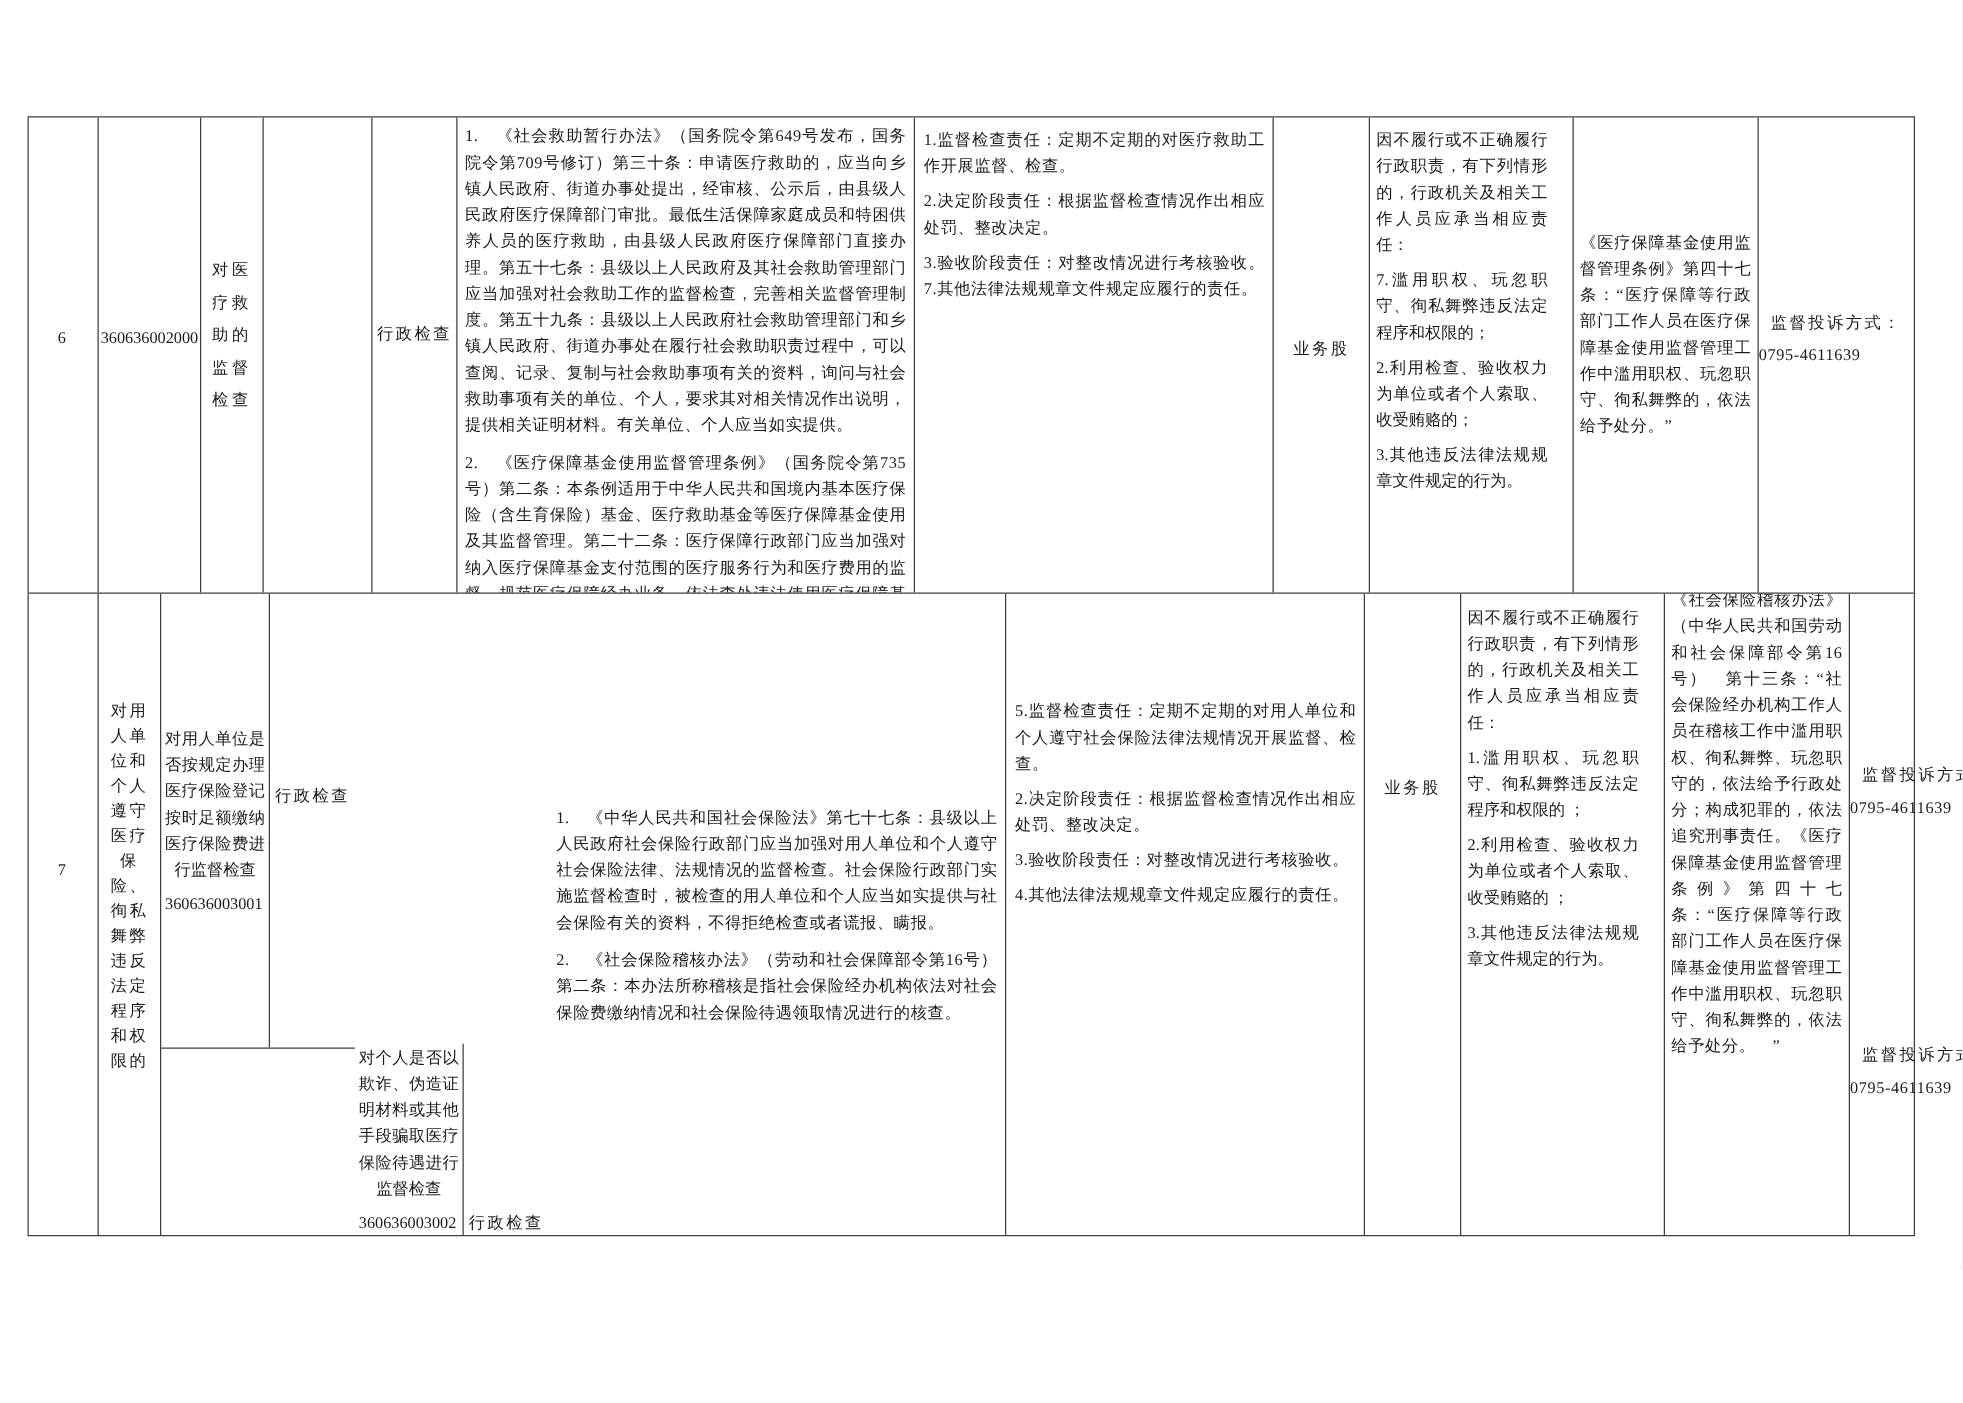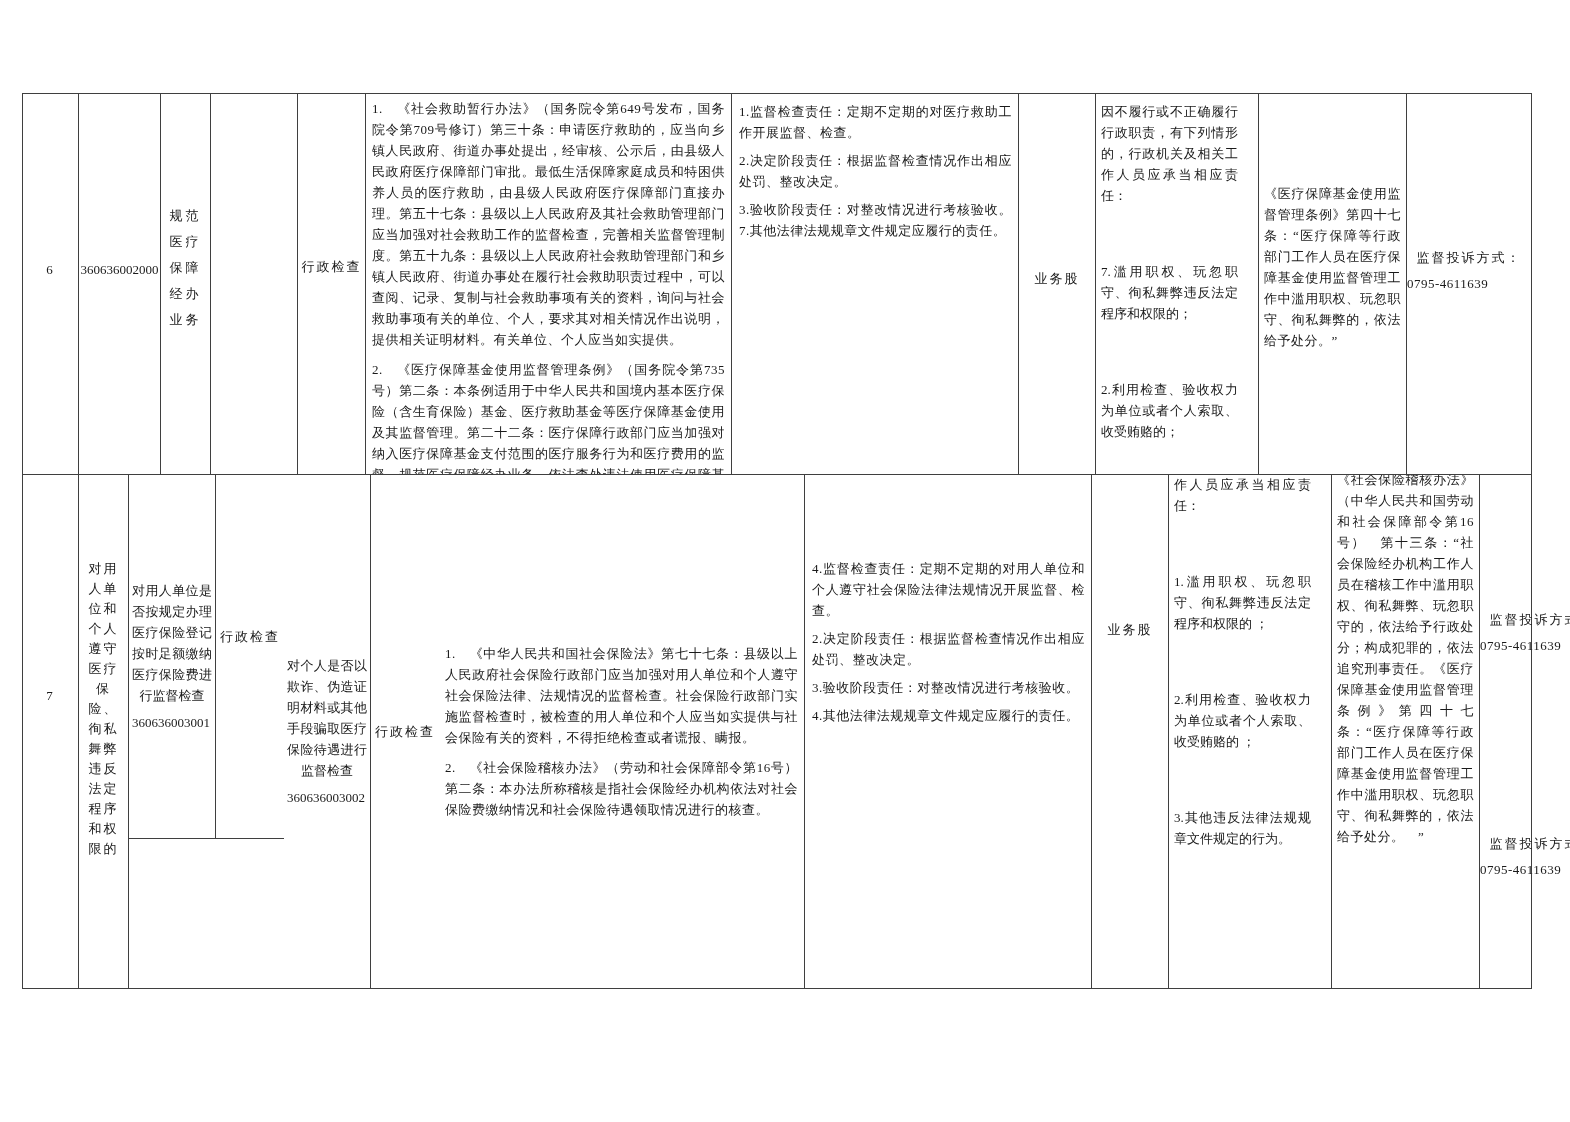--- a/index.html
+++ b/index.html
@@ -31,42 +31,42 @@
   .w-sub   { flex:0 0 87px; }
   .w-type  { flex:0 0 68px; }
   .w-basis { flex:0 0 366px; }
   .w-resp  { flex:0 0 287px; }
   .w-dept  { flex:0 0 77px; }
   .w-acct  { flex:0 0 163px; }
   .w-abasis{ flex:0 0 148px; }
   .w-compl { flex:0 0 124px; }
   .subrow { display:flex; }
   .subrow1 { height:364px; border-bottom:1px solid #3f3f3f; }
-  .subrow2 { flex:1; }
+  .subrow2 { flex:1;align-items:flex-end; }
   
   .vc { justify-content:center; }
   .vt { justify-content:flex-start; }
   .hc { text-align:center; }
   .just { text-align:justify; text-justify:inter-character; }
   
   .center-txt { letter-spacing:2px; }
   .name6 { line-height:26px; letter-spacing:3px; padding:0 4px 32px 4px; }
   .name7 { line-height:20px; letter-spacing:2px; padding:0 4px 46px 4px; }
   .pb12 { padding-bottom:12px; } .pb26 { padding-bottom:26px; }
   .pb30 { padding-bottom:30px; } .pb34 { padding-bottom:34px; }
   .pb36 { padding-bottom:36px; } .pb40 { padding-bottom:40px; } .pb72 { padding-bottom:72px; }
   .pb148 { padding-bottom:148px;align-items:center; } .pb180 { padding-bottom:180px; }
   .pb204 { padding-bottom:204px; }
   .basis-cell { padding-left:6px; padding-right:6px; letter-spacing:0.5px; }
   .basis-cell .p + .p { margin-top:9px; }
   .r6 .basis-cell { padding-top:4px; }
   .resp-cell { padding-left:7px; padding-right:6px; letter-spacing:0.5px; }
   .resp-cell .p + .p { margin-top:7px; }
   .r6 .resp-cell { padding-top:7px; }
-  .acct-cell { padding-left:5px; padding-right:20px;gap:48px; }
+  .acct-cell { padding-left:5px; padding-right:20px; }
   .acct-cell .p + .p { margin-top:7px; }
   .r6 .acct-cell { padding-top:7px; }
   .abasis-cell { padding-left:5px; padding-right:5px; letter-spacing:0.5px; }
   .sub-cell { padding:0 3px; }
   .sub-text { text-align:justify; text-align-last:center; text-justify:inter-character; }
   .sub-code { text-align:left; margin-top:6px; }
   .compl-line { text-align:center; letter-spacing:2px; line-height:26px; }
   .compl-phone { text-align:left; letter-spacing:0.5px; line-height:26px; }
   .compl7 { padding-top:132px; }
   .compl7 .blk2 { margin-top:172px; }
@@ -78,21 +78,21 @@
   <div class="tbl">
 
     <div class="row r6">
       <div class="cell w-seq vc hc center-txt pb30">
         <div>6</div>
       </div>
       <div class="cell w-code vc hc pb30">
         <div>360636002000</div>
       </div>
       <div class="cell w-name vc name6">
-        <div class="hc">规范医疗保障经办业务</div>
+        <div class="hc">对医疗救助的监督检查</div>
       </div>
       <div class="cell w-sub">
         <div></div>
       </div>
       <div class="cell w-type vc hc center-txt pb36">
         <div>行政检查</div>
       </div>
       <div class="cell w-basis vt basis-cell just">
         <div class="p">1.　《社会救助暂行办法》（国务院令第649号发布，国务院令第709号修订）第三十条：申请医疗救助的，应当向乡镇人民政府、街道办事处提出，经审核、公示后，由县级人民政府医疗保障部门审批。最低生活保障家庭成员和特困供养人员的医疗救助，由县级人民政府医疗保障部门直接办理。第五十七条：县级以上人民政府及其社会救助管理部门应当加强对社会救助工作的监督检查，完善相关监督管理制度。第五十九条：县级以上人民政府社会救助管理部门和乡镇人民政府、街道办事处在履行社会救助职责过程中，可以查阅、记录、复制与社会救助事项有关的资料，询问与社会救助事项有关的单位、个人，要求其对相关情况作出说明，提供相关证明材料。有关单位、个人应当如实提供。</div>
         <div class="p">2.　《医疗保障基金使用监督管理条例》（国务院令第735号）第二条：本条例适用于中华人民共和国境内基本医疗保险（含生育保险）基金、医疗救助基金等医疗保障基金使用及其监督管理。第二十二条：医疗保障行政部门应当加强对纳入医疗保障基金支付范围的医疗服务行为和医疗费用的监督，规范医疗保障经办业务，依法查处违法使用医疗保障基金的行为。</div>
@@ -147,21 +147,21 @@
             <div>行政检查</div>
           </div>
         </div>
       </div>
 
       <div class="cell w-basis vc basis-cell just">
         <div class="p">1.　《中华人民共和国社会保险法》第七十七条：县级以上人民政府社会保险行政部门应当加强对用人单位和个人遵守社会保险法律、法规情况的监督检查。社会保险行政部门实施监督检查时，被检查的用人单位和个人应当如实提供与社会保险有关的资料，不得拒绝检查或者谎报、瞒报。</div>
         <div class="p">2.　《社会保险稽核办法》（劳动和社会保障部令第16号）第二条：本办法所称稽核是指社会保险经办机构依法对社会保险费缴纳情况和社会保险待遇领取情况进行的核查。</div>
       </div>
       <div class="cell w-resp vc resp-cell just pb180">
-        <div class="p">4.监督检查责任：定期不定期的对用人单位和个人遵守社会保险法律法规情况开展监督、检查。</div>
+        <div class="p">5.监督检查责任：定期不定期的对用人单位和个人遵守社会保险法律法规情况开展监督、检查。</div>
         <div class="p">2.决定阶段责任：根据监督检查情况作出相应处罚、整改决定。</div>
         <div class="p">3.验收阶段责任：对整改情况进行考核验收。</div>
         <div class="p">4.其他法律法规规章文件规定应履行的责任。</div>
       </div>
       <div class="cell w-dept vc hc center-txt pb204">
         <div>业务股</div>
       </div>
       <div class="cell w-acct vc acct-cell just pb204">
         <div class="p">因不履行或不正确履行行政职责，有下列情形的，行政机关及相关工作人员应承当相应责任：</div>
         <div class="p">1.滥用职权、玩忽职守、徇私舞弊违反法定程序和权限的 ；</div>

